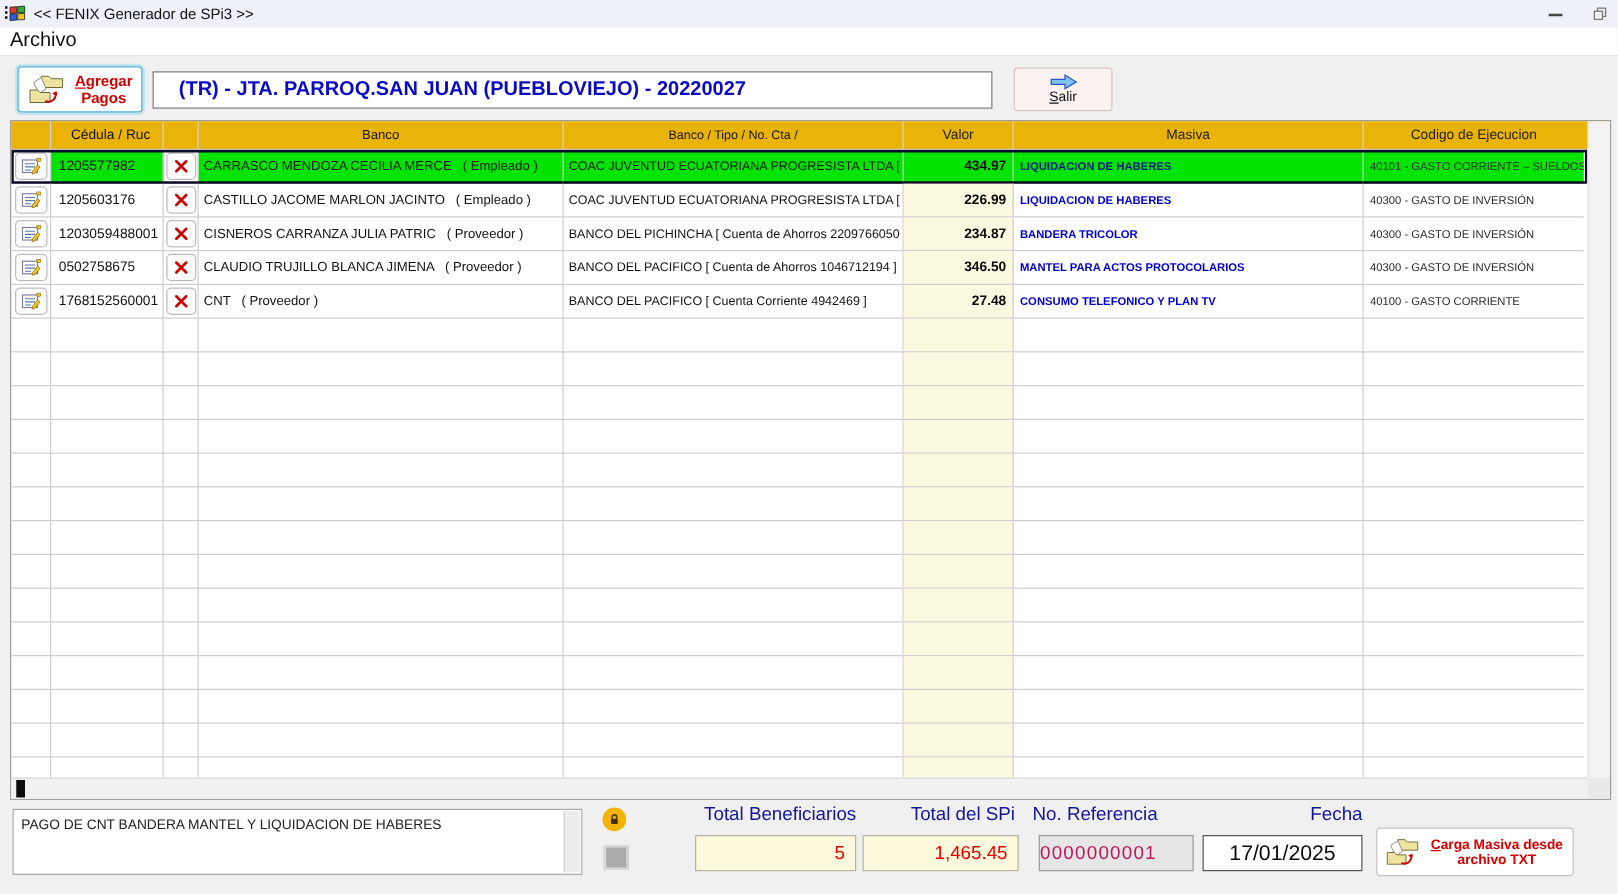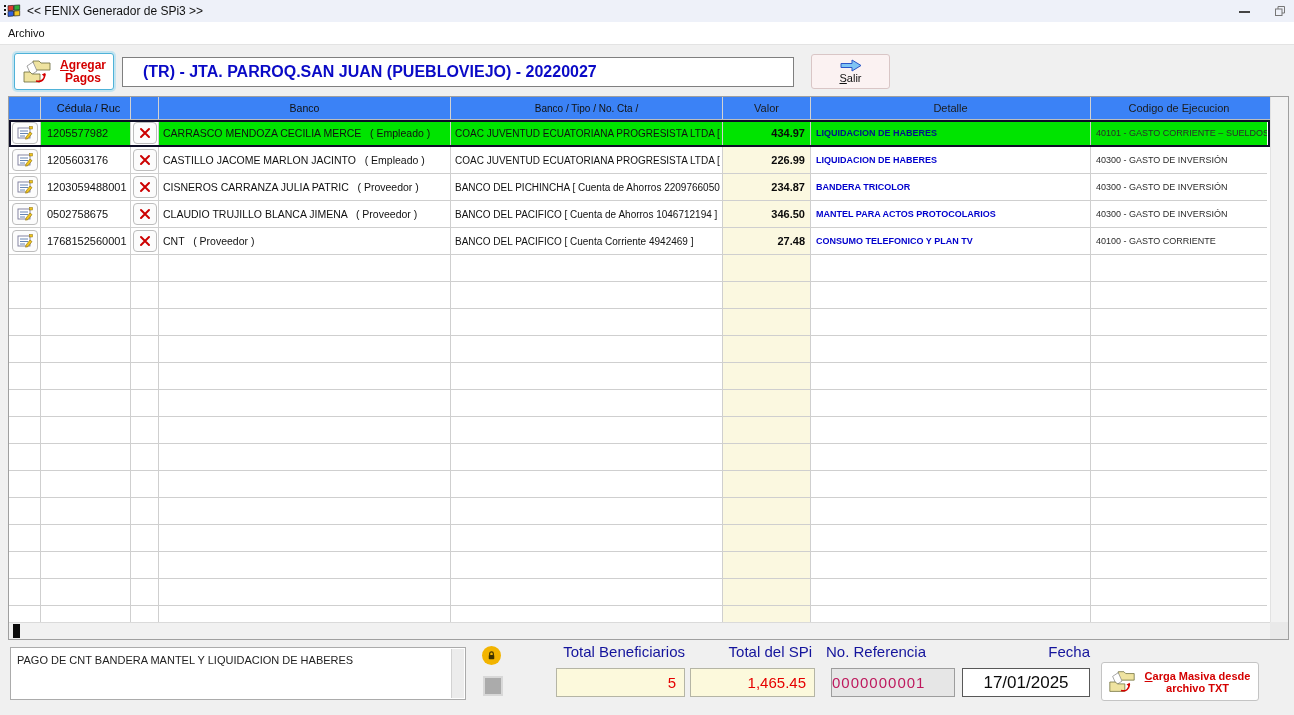--- a/index.html
+++ b/index.html
@@ -9,34 +9,34 @@
   
   .titlebar { position:absolute; left:0; top:0; width:1294px; height:22px; background:#eef1f9; display:flex; align-items:center; }
   .app-icon { width:17px; height:16px; margin:0 6px 0 4px; }
   .title-text { font-size:12px; color:#111; }
   .win-controls { position:absolute; right:0; top:0; height:22px; display:flex; align-items:center; }
   .win-btn { width:44px; height:22px; display:flex; align-items:center; justify-content:center; }
   .min-glyph { width:11px; border-bottom:2px solid #444; margin-top:2px; }
 
   
   .menubar { position:absolute; left:0; top:22px; width:1294px; height:22px; background:#ffffff; display:flex; align-items:center; }
-  .menu-item { font-size:11px; color:#111; padding:0 8px; height:100%; display:flex; align-items:center; }
+  .menu-item { font-size:16px; color:#111; padding:0 8px; height:100%; display:flex; align-items:center; }
 
   
   .toolbar { position:absolute; left:0; top:44px; width:1294px; height:52px; background:#f0f0f0; border-top:1px solid #e3e3e3; }
   .btn-agregar { position:absolute; left:14px; top:8px; width:100px; height:37px; background:#fff; border:1px solid #4fb2d8; box-shadow:0 0 0 2px #c4e4f0; border-radius:3px; display:flex; align-items:center; justify-content:flex-start; padding-left:6px; cursor:default; }
   .btn-agregar .lbl, .btn-carga .lbl { color:#d40000; font-weight:bold; font-size:12px; line-height:13px; text-align:center; flex:1; }
   .accel::first-letter { text-decoration:underline; }
   .entity-box { position:absolute; left:122px; top:12px; width:672px; height:30px; background:#fff; border:1px solid #7f7f7f; font-size:16px; font-weight:bold; color:#0a0ac6; line-height:28px; padding-left:20px; white-space:nowrap; overflow:hidden; }
   .btn-salir { position:absolute; left:811px; top:9px; width:79px; height:35px; background:#fbf2f2; border:1px solid #d9c6c6; border-radius:3px; display:flex; flex-direction:column; align-items:center; justify-content:center; }
   .btn-salir .lbl { font-size:11px; color:#111; line-height:12px; }
 
   
   .grid-wrap { position:absolute; left:8px; top:96px; width:1281px; height:544px; background:#fff; border:1px solid #9f9f9f; }
-  .thead { display:flex; height:23px; border-bottom:1px solid #bdbdbd; background:#3b82f6; }
+  .thead { display:flex; height:23px; border-bottom:1px solid #bdbdbd; background:#eab308; }
   .th { font-size:11px; color:#1c1c1c; display:flex; align-items:center; justify-content:center; border-right:1px solid #d2d2d2; height:100%; }
   .tbody { position:absolute; left:0; top:23px; right:18px; bottom:17px; overflow:hidden; }
   .trow { display:flex; height:27px; position:relative; }
   .c { height:100%; border-right:1px solid #cfcfcf; border-bottom:1px solid #cfcfcf; overflow:hidden; white-space:pre; display:flex; align-items:center; }
   .c-edit { width:32px; justify-content:center; }
   .c-ced  { width:90px; font-size:11px; color:#111; padding-left:6px; }
   .c-del  { width:28px; justify-content:center; }
   .c-nom  { width:292px; font-size:10.5px; color:#111; padding-left:4px; }
   .c-ban  { width:272px; font-size:10px; color:#111; padding-left:4px; }
   .c-val  { width:88px; font-size:11px; font-weight:bold; color:#0a0a0a; justify-content:flex-end; padding-right:5px; background:#fbf8e0; }
@@ -131,21 +131,21 @@
 </div>
 
 <div class="grid-wrap">
   <div class="thead">
     <div class="th c-edit"></div>
     <div class="th c-ced">Cédula / Ruc</div>
     <div class="th c-del"></div>
     <div class="th c-nom" style="justify-content:center;padding-left:0">Banco</div>
     <div class="th c-ban" style="justify-content:center;padding-left:0">Banco / Tipo / No. Cta /</div>
     <div class="th" style="width:88px">Valor</div>
-    <div class="th" style="width:280px">Detalle</div>
+    <div class="th" style="width:280px">Masiva</div>
     <div class="th" style="width:176px;border-right:none">Codigo de Ejecucion</div>
   </div>
 
   <div class="tbody" id="tbody">
 
     <div class="trow selected">
       <div class="c c-edit"><button class="rowbtn"><svg width="16" height="14" viewBox="0 0 16 14">
               <rect x="1" y="2" width="12" height="10" fill="#fff" stroke="#7a7a9a" stroke-width="0.9"></rect>
               <line x1="3" y1="5" x2="11" y2="5" stroke="#5577aa" stroke-width="0.9"></line>
               <line x1="3" y1="7.5" x2="11" y2="7.5" stroke="#5577aa" stroke-width="0.9"></line>

